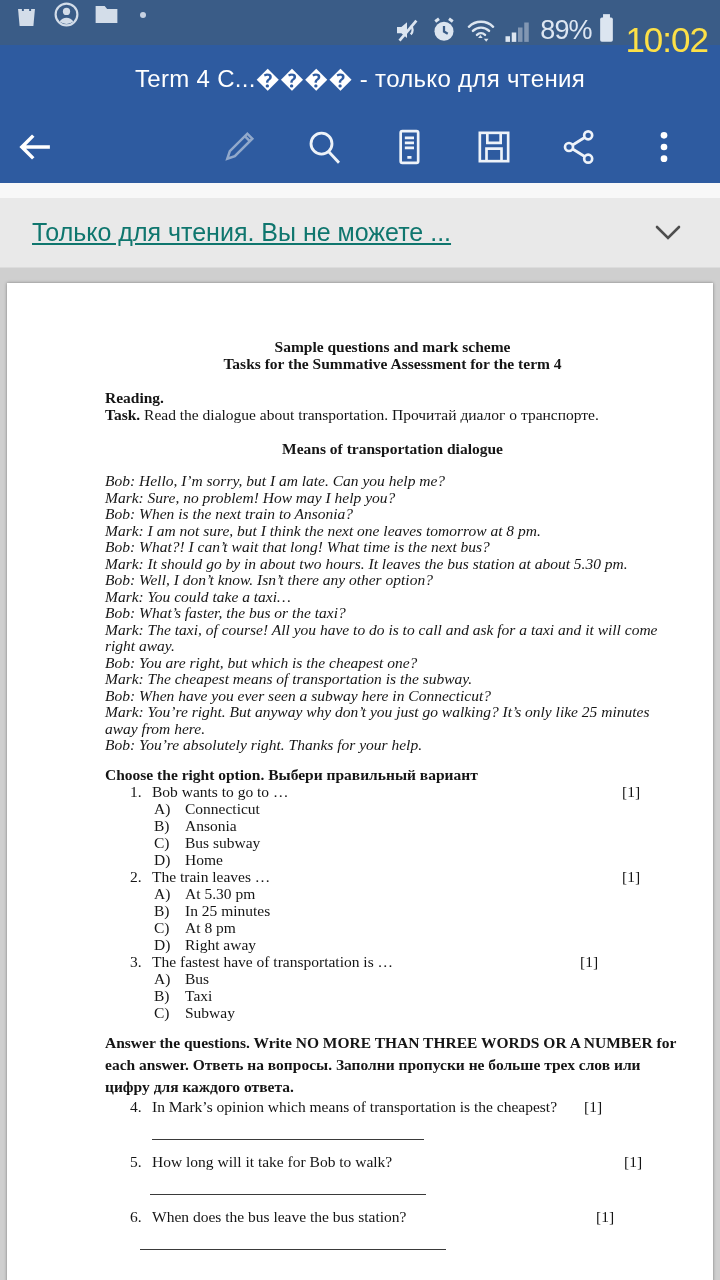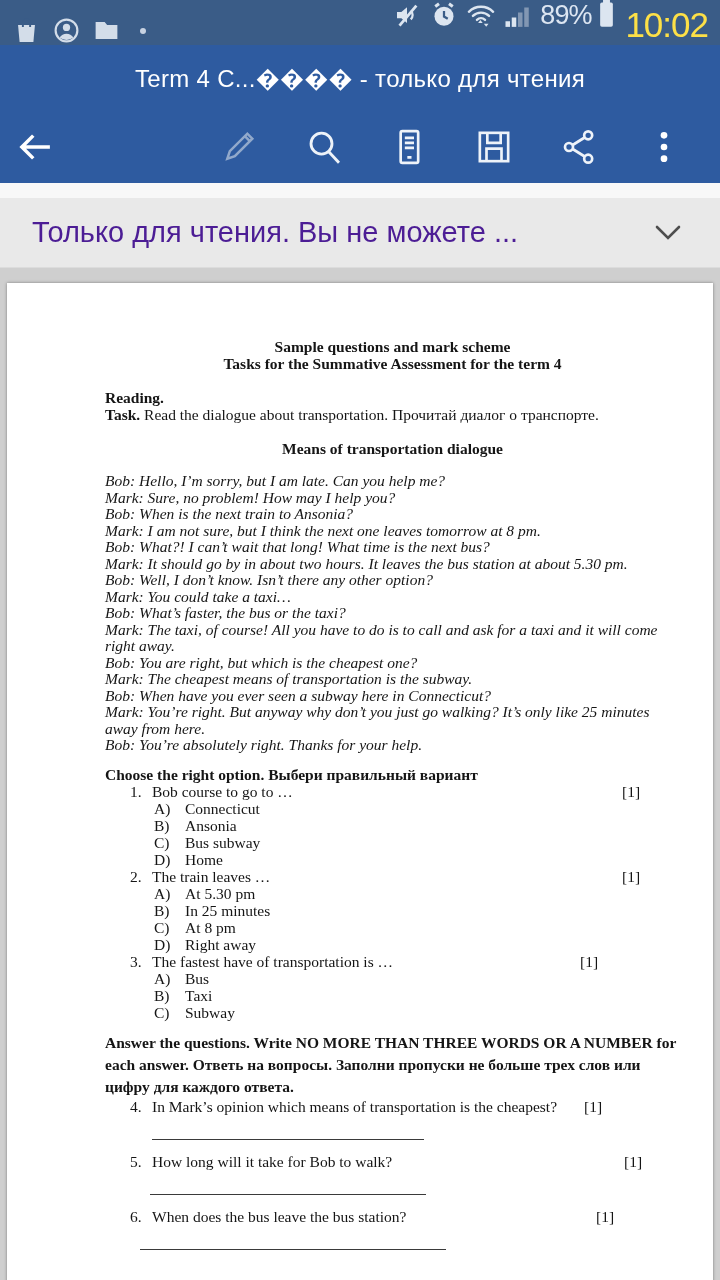--- a/index.html
+++ b/index.html
@@ -1,20 +1,20 @@
 <!DOCTYPE html>
 <html><head>
 <meta charset="utf-8">
 <style>
   html,body{margin:0;padding:0;background:#000;}
   .screen{width:720px;height:1280px;position:relative;overflow:hidden;background:#cfcfcf;
           font-family:"Liberation Sans",sans-serif;}
 
   
-  .status{height:45px;background:#3a5c87;display:flex;align-items:flex-end;padding:0 12px;box-sizing:border-box;}
+  .status{height:45px;background:#3a5c87;display:flex;align-items:flex-start;padding:0 12px;box-sizing:border-box;}
   .st-left{display:flex;align-items:center;gap:11px;}
   .st-left svg{width:29px;height:29px;}
   .st-dot{width:6px;height:6px;border-radius:50%;background:#c7d2e2;margin-left:8px;}
   .st-right{margin-left:auto;display:flex;align-items:center;gap:7px;}
   .st-right svg{width:30px;height:30px;}
   .st-pct{color:#dde6f2;font-size:27px;letter-spacing:-1px;}
   .st-time{color:#fde047;font-size:35px;margin-left:3px;letter-spacing:-1px;margin-top:20px;}
   .batt svg{width:17px;height:30px;}
 
   
@@ -24,21 +24,21 @@
   .tb-back{width:54px;display:flex;justify-content:flex-start;cursor:pointer;}
   .tb-back svg{width:42px;height:42px;}
   .tb-right{margin-left:auto;display:flex;}
   .tb-btn{width:85px;display:flex;justify-content:center;align-items:center;cursor:pointer;}
   .tb-btn svg{width:40px;height:40px;}
 
   
   .gap1{height:15px;background:#f8f8f8;}
   .banner{height:70px;background:#e9e9e9;display:flex;align-items:center;padding:0 38px 0 32px;box-sizing:border-box;
           border-bottom:1px solid #dcdcdc;cursor:pointer;}
-  .banner-text{color:#4c1d95;font-size:29px;}
+  .banner-text{color:#0f766e;font-size:25px;text-decoration:underline;}
   .banner-chev{margin-left:auto;display:flex;}
   .banner-chev svg{width:28px;height:18px;}
   .gap2{height:15px;background:#cfcfcf;}
 
   
   .docarea{position:relative;background:#cfcfcf;}
   .page{margin:0 7px;background:#fff;box-shadow:0 0 3px rgba(0,0,0,.4);height:1001px;box-sizing:border-box;
         padding:55px 33px 0 98px;font-family:"Liberation Serif",serif;font-size:15.5px;line-height:17px;color:#151515;
         overflow:hidden;}
   .c{text-align:center;font-weight:bold;}
@@ -203,21 +203,21 @@
           <div class="dialog-line">Mark: The taxi, of course! All you have to do is to call and ask for a taxi and it will come right away.</div>
           <div class="dialog-line">Bob: You are right, but which is the cheapest one?</div>
           <div class="dialog-line">Mark: The cheapest means of transportation is the subway.</div>
           <div class="dialog-line">Bob: When have you ever seen a subway here in Connecticut?</div>
           <div class="dialog-line">Mark: You’re right. But anyway why don’t you just go walking? It’s only like 25 minutes away from here.</div>
           <div class="dialog-line">Bob: You’re absolutely right. Thanks for your help.</div>
         </div>
 
       <div class="b mcq">Choose the right option. Выбери правильный вариант</div>
       <div>
-          <div class="q-row"><span class="q-num">1.</span><span>Bob course to go to …</span><span class="q-mark" style="left: 517px;">[1]</span></div>
+          <div class="q-row"><span class="q-num">1.</span><span>Bob wants to go to …</span><span class="q-mark" style="left: 517px;">[1]</span></div>
           <div><span class="opt-letter">A)</span><span>Connecticut</span></div>
           <div><span class="opt-letter">B)</span><span>Ansonia</span></div>
           <div><span class="opt-letter">C)</span><span>Bus subway</span></div>
           <div><span class="opt-letter">D)</span><span>Home</span></div>
           <div class="q-row"><span class="q-num">2.</span><span>The train leaves …</span><span class="q-mark" style="left: 517px;">[1]</span></div>
           <div><span class="opt-letter">A)</span><span>At 5.30 pm</span></div>
           <div><span class="opt-letter">B)</span><span>In 25 minutes</span></div>
           <div><span class="opt-letter">C)</span><span>At 8 pm</span></div>
           <div><span class="opt-letter">D)</span><span>Right away</span></div>
           <div class="q-row"><span class="q-num">3.</span><span>The fastest have of transportation is …</span><span class="q-mark" style="left: 475px;">[1]</span></div>

